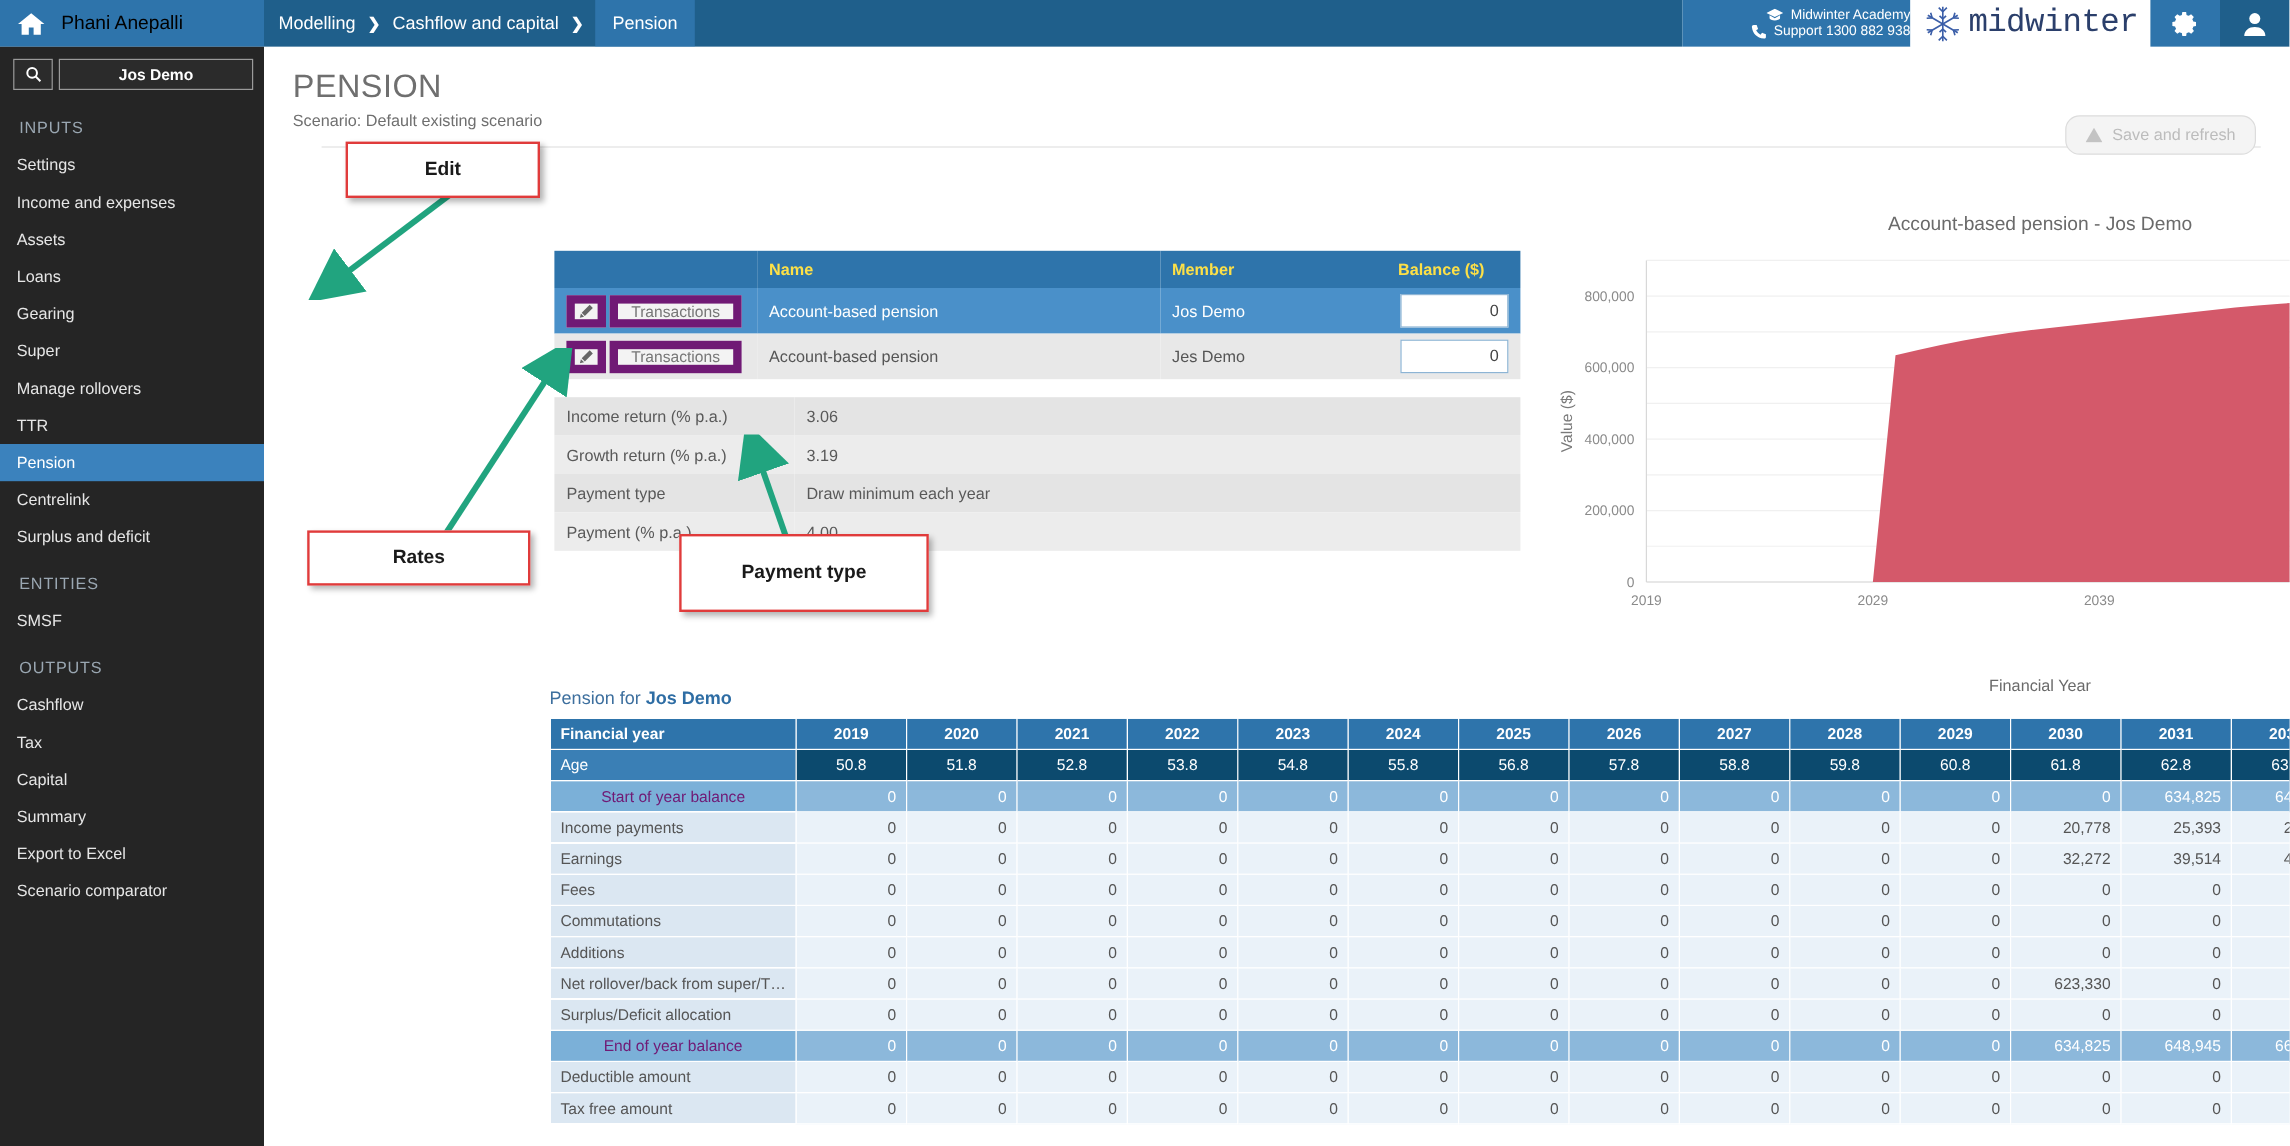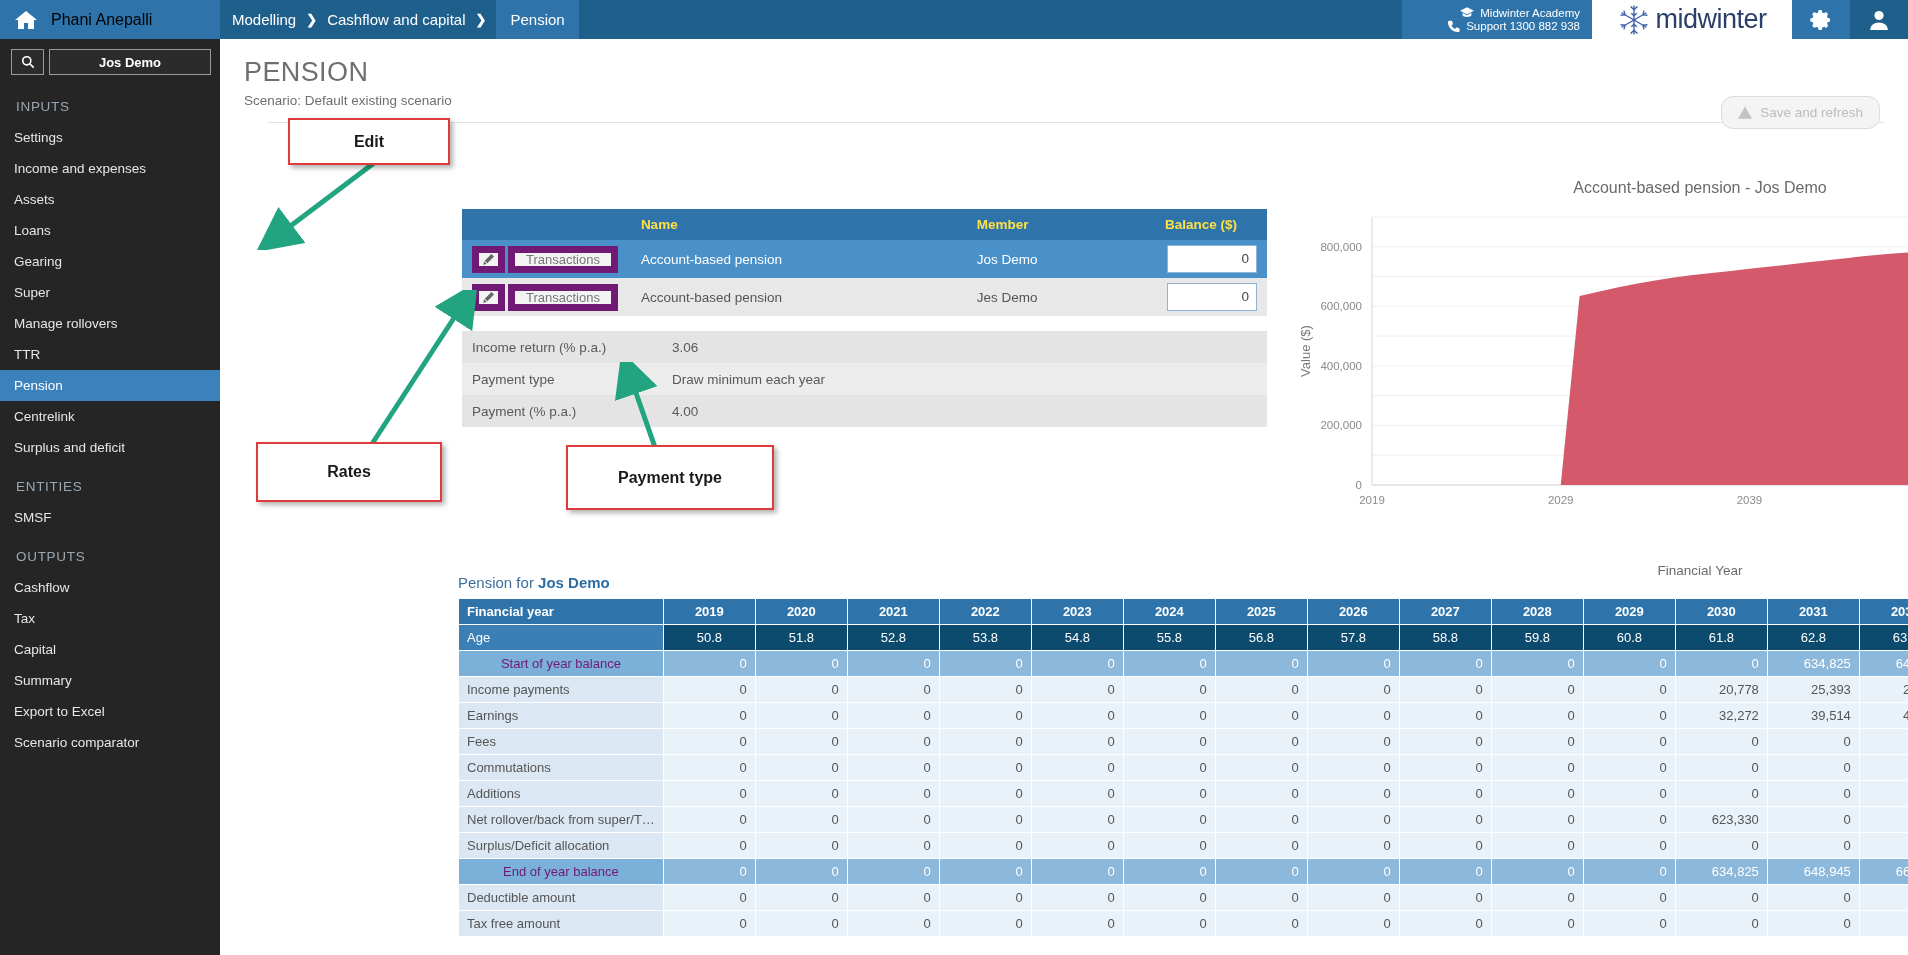--- a/index.html
+++ b/index.html
@@ -22,31 +22,31 @@
   #breadcrumb-block {
     flex: 1; height: 39px; background: #1f5f8b;
     display: flex; align-items: center; padding-left: 12px; gap: 10px;
   }
   .crumb { color: #fff; font-size: 15px; }
   .crumb.active { background: #2e74ab; padding: 11px 14px; height: 39px; display:flex; align-items:center;}
   .crumb-sep { color: #ffffff; font-size: 13px; font-weight: bold; }
 
   #support-block {
     background: #2e74ab; height: 39px; display: flex; flex-direction: column;
-    justify-content: center; align-items: flex-end; padding-right: 12px; gap: 1px;
+    justify-content: center; align-items: flex-end; padding-right: 0; gap: 1px;
     min-width: 190px;
   }
   .support-line { color: #fff; font-size: 11.5px; display: flex; align-items: center; gap: 6px; }
   .support-line svg { flex-shrink: 0; }
 
   #logo-block {
     width: 200px; height: 39px; background: #ffffff;
     display: flex; align-items: center; justify-content: center; gap: 4px;
   }
-  #logo-word { color: #2b3f6b; font-size: 27px; font-family: Liberation Sans, sans-serif; letter-spacing: -0.5px; }
+  #logo-word { color: #2b3f6b; font-size: 27px; font-family: Liberation Mono, monospace; letter-spacing: -0.5px; }
 
   #gear-block { width: 58px; height: 39px; background: #2e74ab; display:flex; align-items:center; justify-content:center; }
   #user-block { width: 58px; height: 39px; background: #1f5f8b; display:flex; align-items:center; justify-content:center; }
 
   
   #sidebar {
     position: absolute; top: 39px; left: 0; width: 220px; height: 916px;
     background: #252525;
   }
   #search-row { display: flex; gap: 5px; padding: 10px 9px 8px 11px; }
@@ -301,20 +301,24 @@
         </tbody>
     </table>
   </div>
 
   <div id="rates-table">
     <table>
         <tbody id="rates-rows">
           <tr>
             <td class="rate-label">Income return (% p.a.)</td>
             <td>3.06</td>
+          </tr>
+          <tr>
+            <td class="rate-label">Growth return (% p.a.)</td>
+            <td>3.19</td>
           </tr>
           <tr>
             <td class="rate-label">Payment type</td>
             <td>Draw minimum each year</td>
           </tr>
           <tr>
             <td class="rate-label">Payment (% p.a.)</td>
             <td>4.00</td>
           </tr>
         </tbody>
@@ -598,21 +602,21 @@
 <div class="anno-box" style="left:288px;top:118px;width:162px;height:47px;">Edit</div>
 
 <svg class="anno-arrow" style="left:330px;top:290px;width:200px;height:170px;">
   <defs>
       <marker id="ah2" markerWidth="9" markerHeight="9" refX="5" refY="4.5" orient="auto">
     <path d="M0,0 L9,4.5 L0,9 Z" fill="#21a47f"></path>
       </marker>
     </defs>
   <line x1="38" y1="160" x2="137" y2="8" stroke="#21a47f" stroke-width="5" marker-end="url(#ah2)"></line>
 </svg>
-<div class="anno-box" style="left:256px;top:442px;width:186px;height:60px;">Rates</div>
+<div class="anno-box" style="left:256px;top:442px;width:186px;height:46px;">Rates</div>
 
 <svg class="anno-arrow" style="left:600px;top:362px;width:110px;height:100px;">
   <defs>
       <marker id="ah3" markerWidth="9" markerHeight="9" refX="5" refY="4.5" orient="auto">
     <path d="M0,0 L9,4.5 L0,9 Z" fill="#21a47f"></path>
       </marker>
     </defs>
   <line x1="58" y1="94" x2="28" y2="8" stroke="#21a47f" stroke-width="5" marker-end="url(#ah3)"></line>
 </svg>
 <div class="anno-box" style="left:566px;top:445px;width:208px;height:65px;">Payment type</div>

